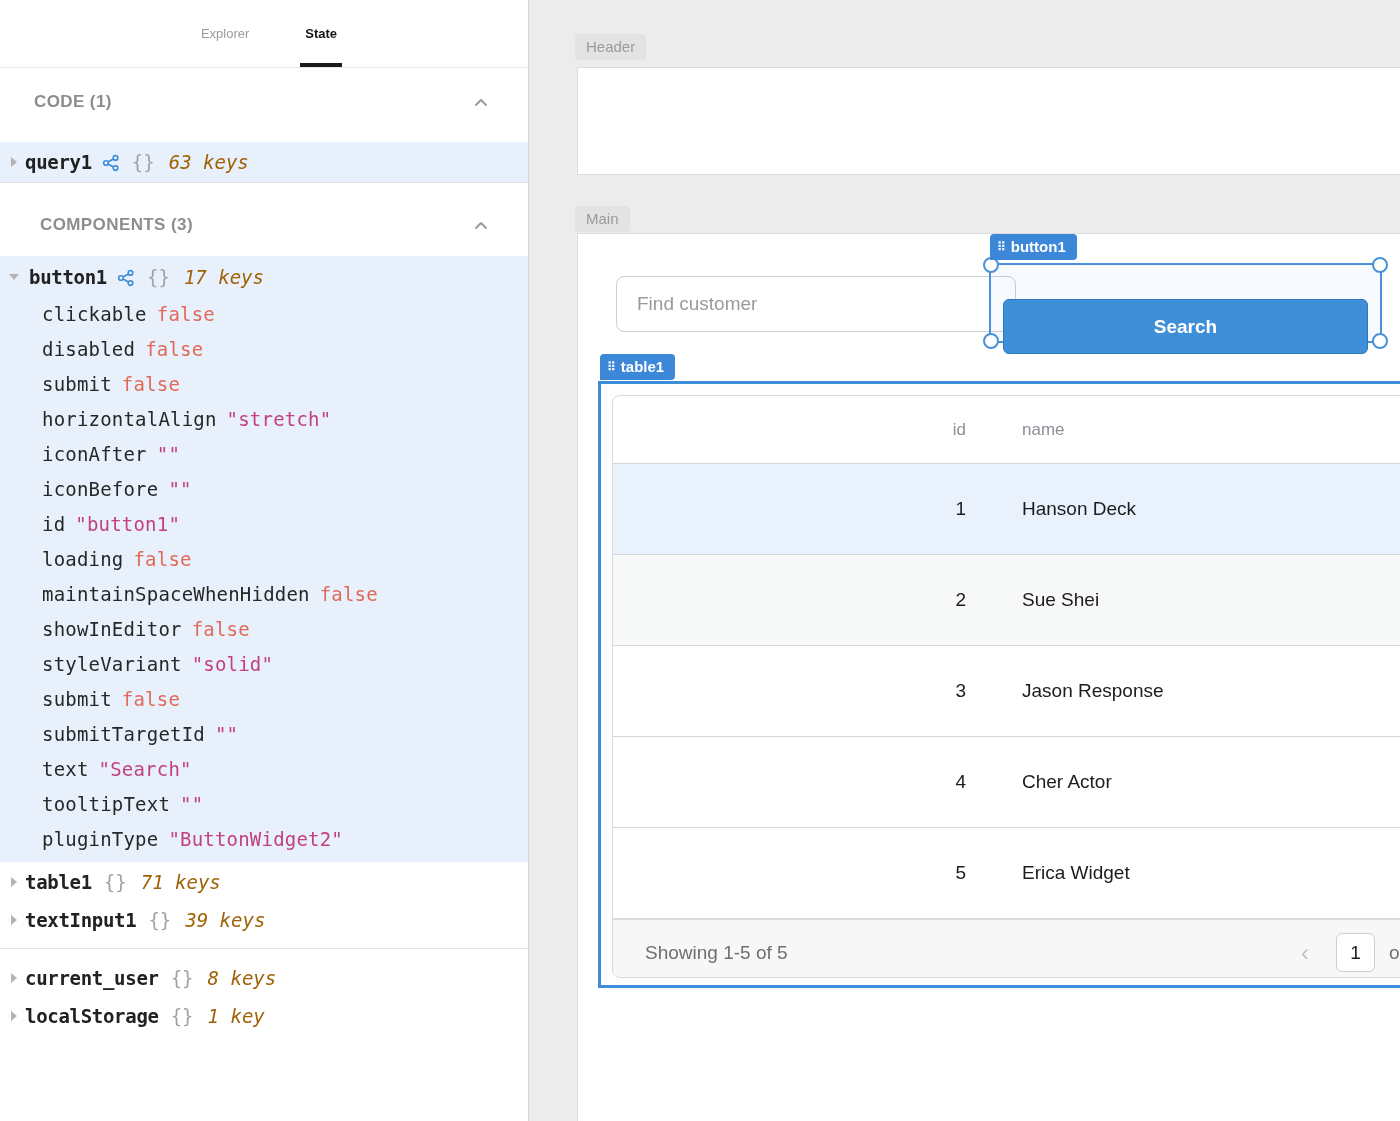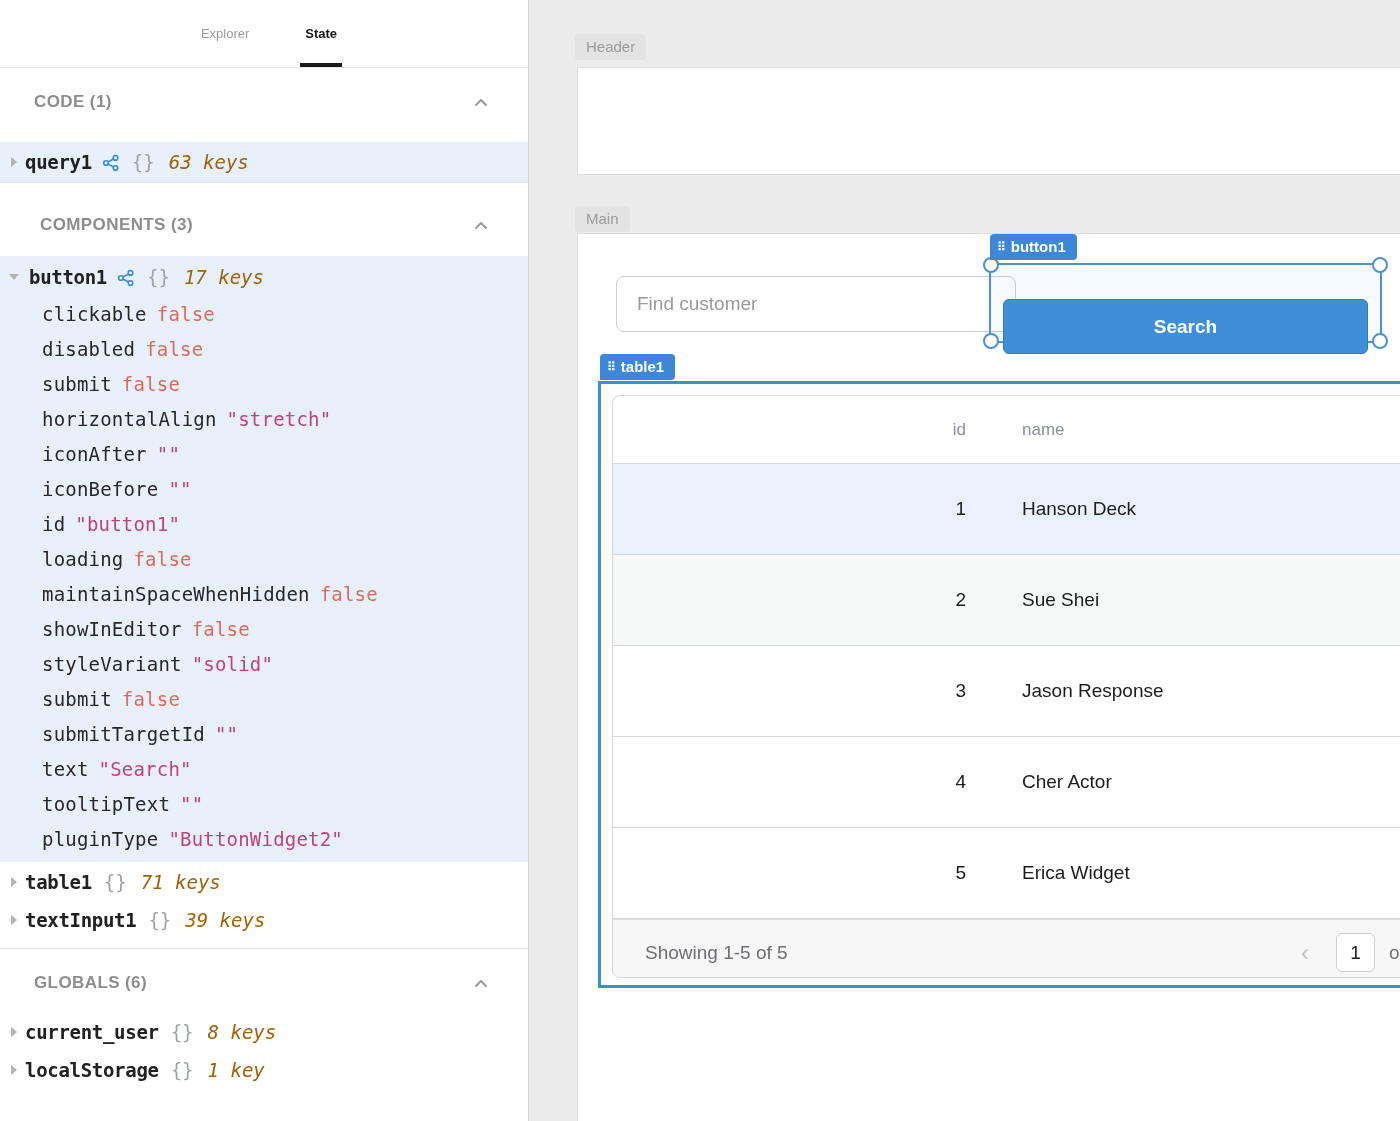--- a/index.html
+++ b/index.html
@@ -256,26 +256,20 @@
   </div>
   <div class="tree-row" style="height:38px;">
     <span class="tri-right"></span>
     <span class="node-name">textInput1</span>
     <span class="braces">{}</span>
     <span class="keys">39 keys</span>
   </div>
 
   <div class="divider mt9" style="margin-top:9px;"></div>
 
-  <div class="section-header">
-    <span>GLOBALS (6)</span>
-    <svg width="14" height="9" viewBox="0 0 14 9">
-        <path d="M2 7 L7 2 L12 7" stroke="#9a9a9a" stroke-width="2" fill="none" stroke-linecap="round" stroke-linejoin="round"></path>
-      </svg>
-  </div>
 
   <div class="tree-row row-gap10" style="height:38px;">
     <span class="tri-right"></span>
     <span class="node-name">current_user</span>
     <span class="braces">{}</span>
     <span class="keys">8 keys</span>
   </div>
   <div class="tree-row" style="height:38px;">
     <span class="tri-right"></span>
     <span class="node-name">localStorage</span>

